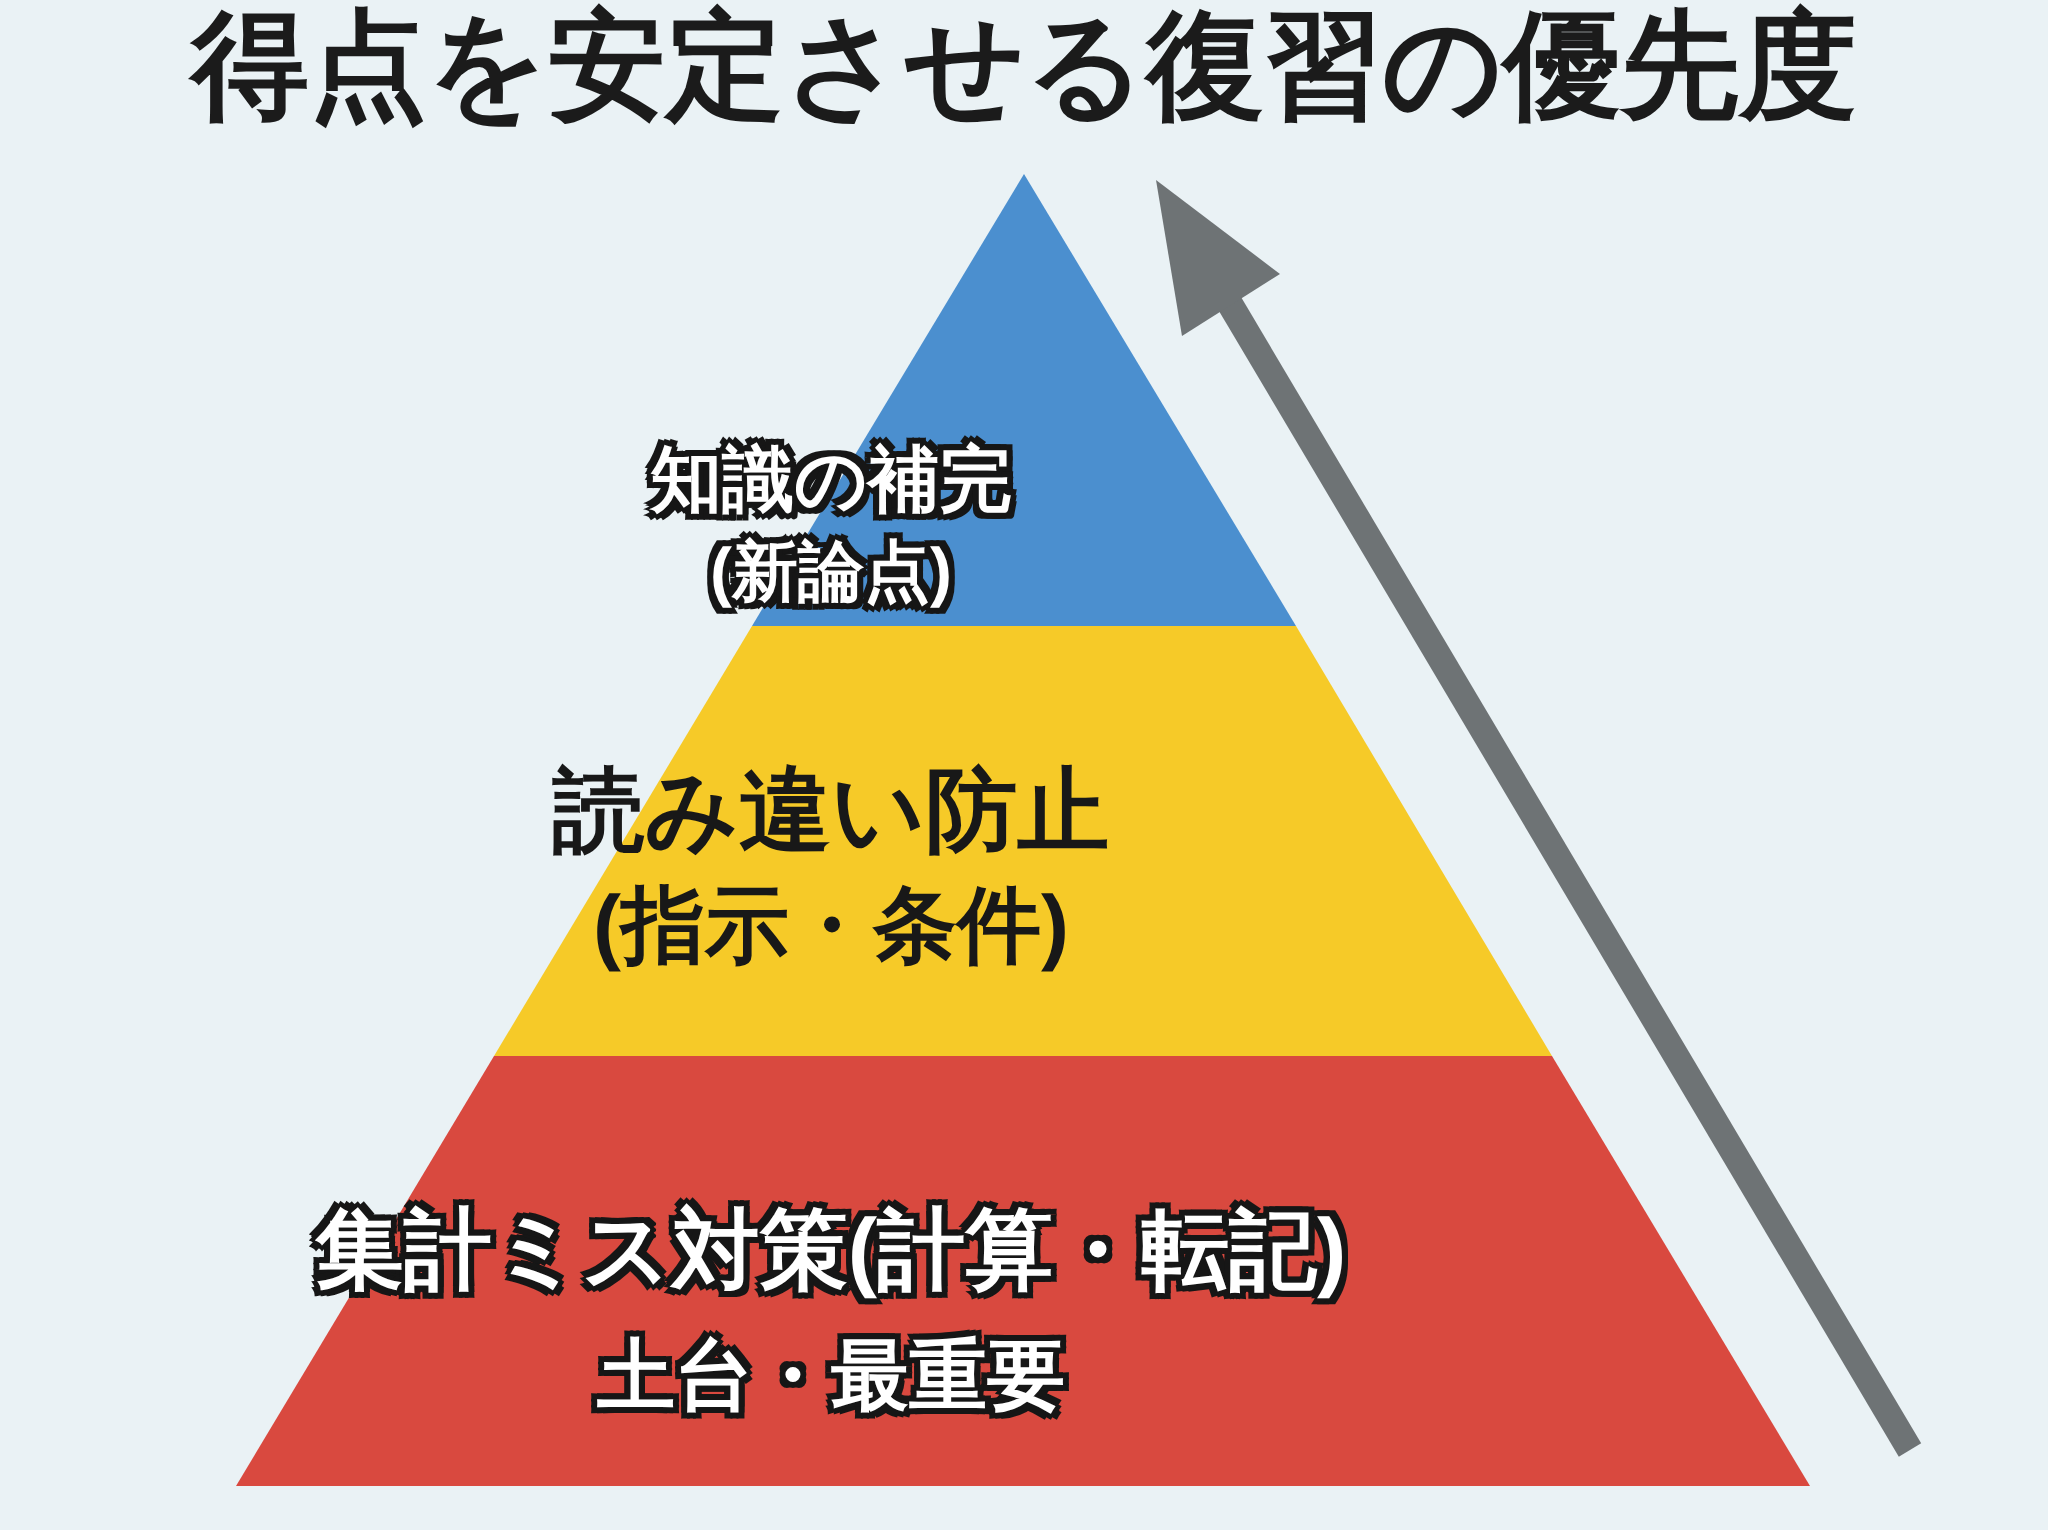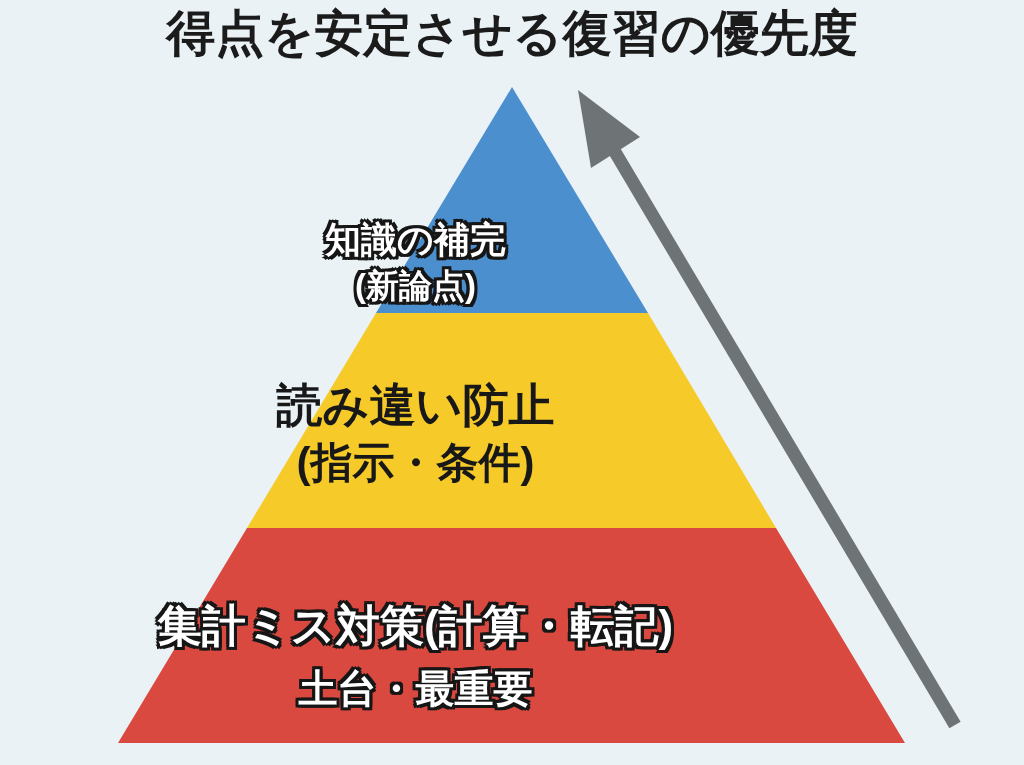--- a/index.html
+++ b/index.html
@@ -20,21 +20,21 @@
     left: 0;
     top: 0;
   }
   .title {
     position: absolute;
     left: 0;
     right: 0;
     top: 4px;
     margin: 0;
     text-align: center;
-    font-size: 49px;
+    font-size: 59px;
     line-height: 58px;
     font-weight: 800;
     letter-spacing: 0px;
     color: #1b1b1b;
   }
   .label {
     position: absolute;
     left: 0;
     width: 831px;
     text-align: center;

